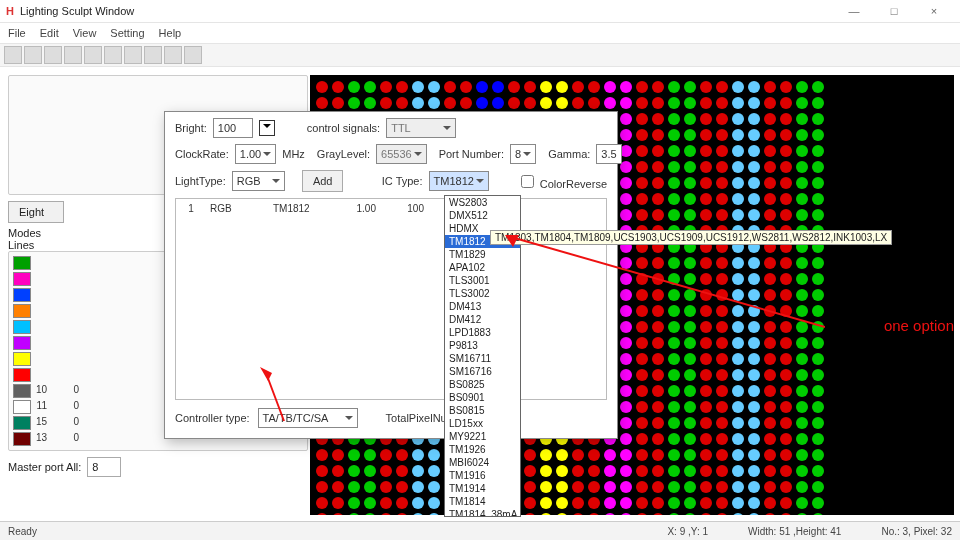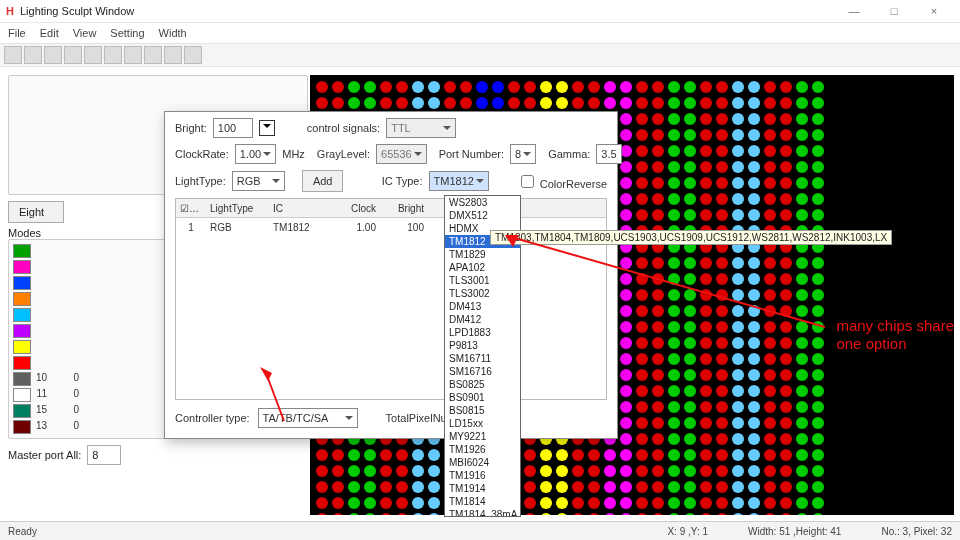--- a/index.html
+++ b/index.html
@@ -68,21 +68,21 @@
   <span class="wbtn">—</span>
   <span class="wbtn">□</span>
   <span class="wbtn">×</span>
 </div>
 
 <div class="menubar">
   <span>File</span>
   <span>Edit</span>
   <span>View</span>
   <span>Setting</span>
-  <span>Width</span>
+  <span>Help</span>
 </div>
 
 <div class="toolbar">
   <span class="ticon"></span>
   <span class="ticon"></span>
   <span class="ticon"></span>
   <span class="ticon"></span>
   <span class="ticon"></span>
   <span class="ticon"></span>
   <span class="ticon"></span>
@@ -991,20 +991,21 @@
         <div class="d" style="background: rgb(221, 0, 0);"></div>
         <div class="d" style="background: rgb(0, 204, 0);"></div>
         <div class="d" style="background: rgb(0, 204, 0);"></div>
       </div>
   </div>
 
   <div class="leftpanel">
     <div class="grp" style="height:110px"></div>
     <div class="toolbtn" style="width:34px;margin-bottom:4px">Eight</div>
     <div>Modes</div>
+    <div>Lines</div>
     <div class="grp">
       <div class="swatches" id="swatches">
           <div class="sw" style="background: rgb(0, 160, 0);"></div>
           <div class="numc"></div>
           <div class="numc"></div>
           <div class="sw" style="background: rgb(255, 0, 192);"></div>
           <div class="numc"></div>
           <div class="numc"></div>
           <div class="sw" style="background: rgb(0, 64, 255);"></div>
           <div class="numc"></div>
@@ -1076,29 +1077,20 @@
         <span style="width:8px"></span>
         <span class="toolbtn">Add</span>
         <span style="width:40px"></span>
         <span class="lbl">IC Type:</span>
         <span class="dd" style="width:58px;background:#cfe3ff">TM1812</span>
         <span style="width:24px"></span>
         <label><input type="checkbox" style=""> <span>ColorReverse</span></label>
       </div>
 
       <div class="table">
-        <div class="thead">
-          <span class="th ck">☑No.</span>
-          <span class="th c-lt">LightType</span>
-          <span class="th c-ic">IC</span>
-          <span class="th c-clk">Clock</span>
-          <span class="th c-br">Bright</span>
-          <span class="th c-gr">Gray</span>
-          <span class="th c-gm">Gam...</span>
-        </div>
         <div class="trow">
           <span class="td ck">1</span>
           <span class="td c-lt">RGB</span>
           <span class="td c-ic">TM1812</span>
           <span class="td c-clk">1.00</span>
           <span class="td c-br">100</span>
           <span class="td c-gr">16384</span>
           <span class="td c-gm"></span>
         </div>
       </div>
@@ -1144,21 +1136,20 @@
 
   <svg class="arrow-r">
       <line x1="320" y1="92" x2="6" y2="2" stroke="#e11" stroke-width="2"></line>
       <polygon points="0,0 14,0 8,12" fill="#e11"></polygon>
     </svg>
   <svg class="arrow-l">
       <line x1="24" y1="54" x2="6" y2="6" stroke="#e11" stroke-width="2"></line>
       <polygon points="0,0 12,6 8,14" fill="#e11"></polygon>
     </svg>
   <div class="ann">
-    <div>many chips share</div>
       <div>one option</div>
   </div>
 </div>
 
 <div class="statusbar">
   <span>Ready</span>
   <span class="sp"></span>
   <span>X: 9 ,Y: 1</span>
   <span>Width: 51 ,Height: 41</span>
   <span>No.: 3, Pixel: 32</span>

